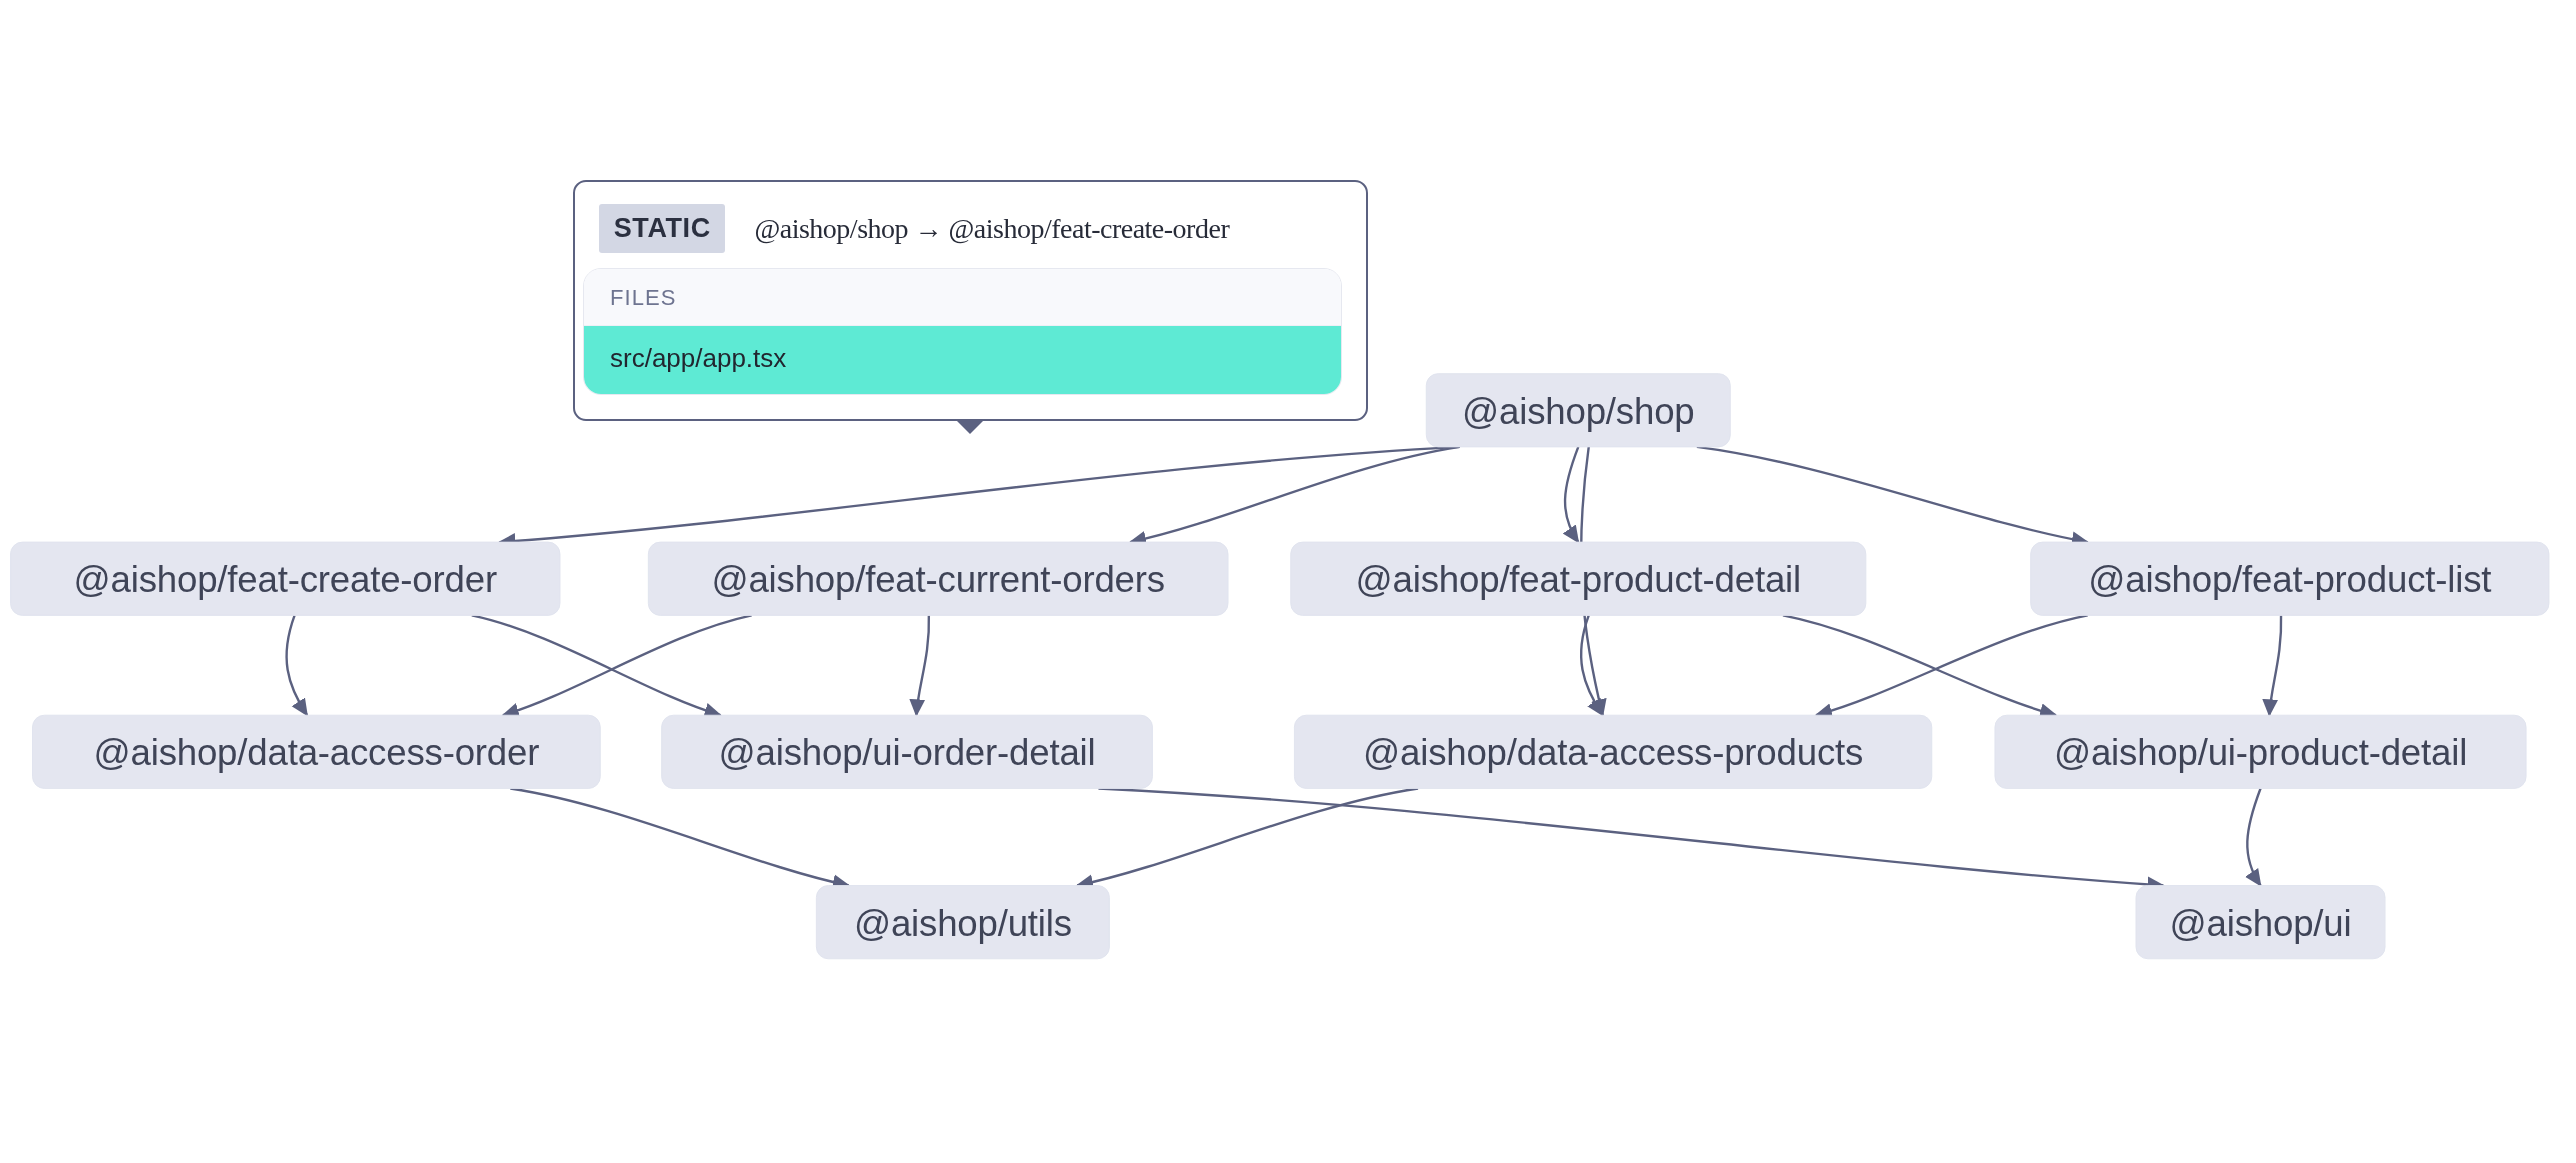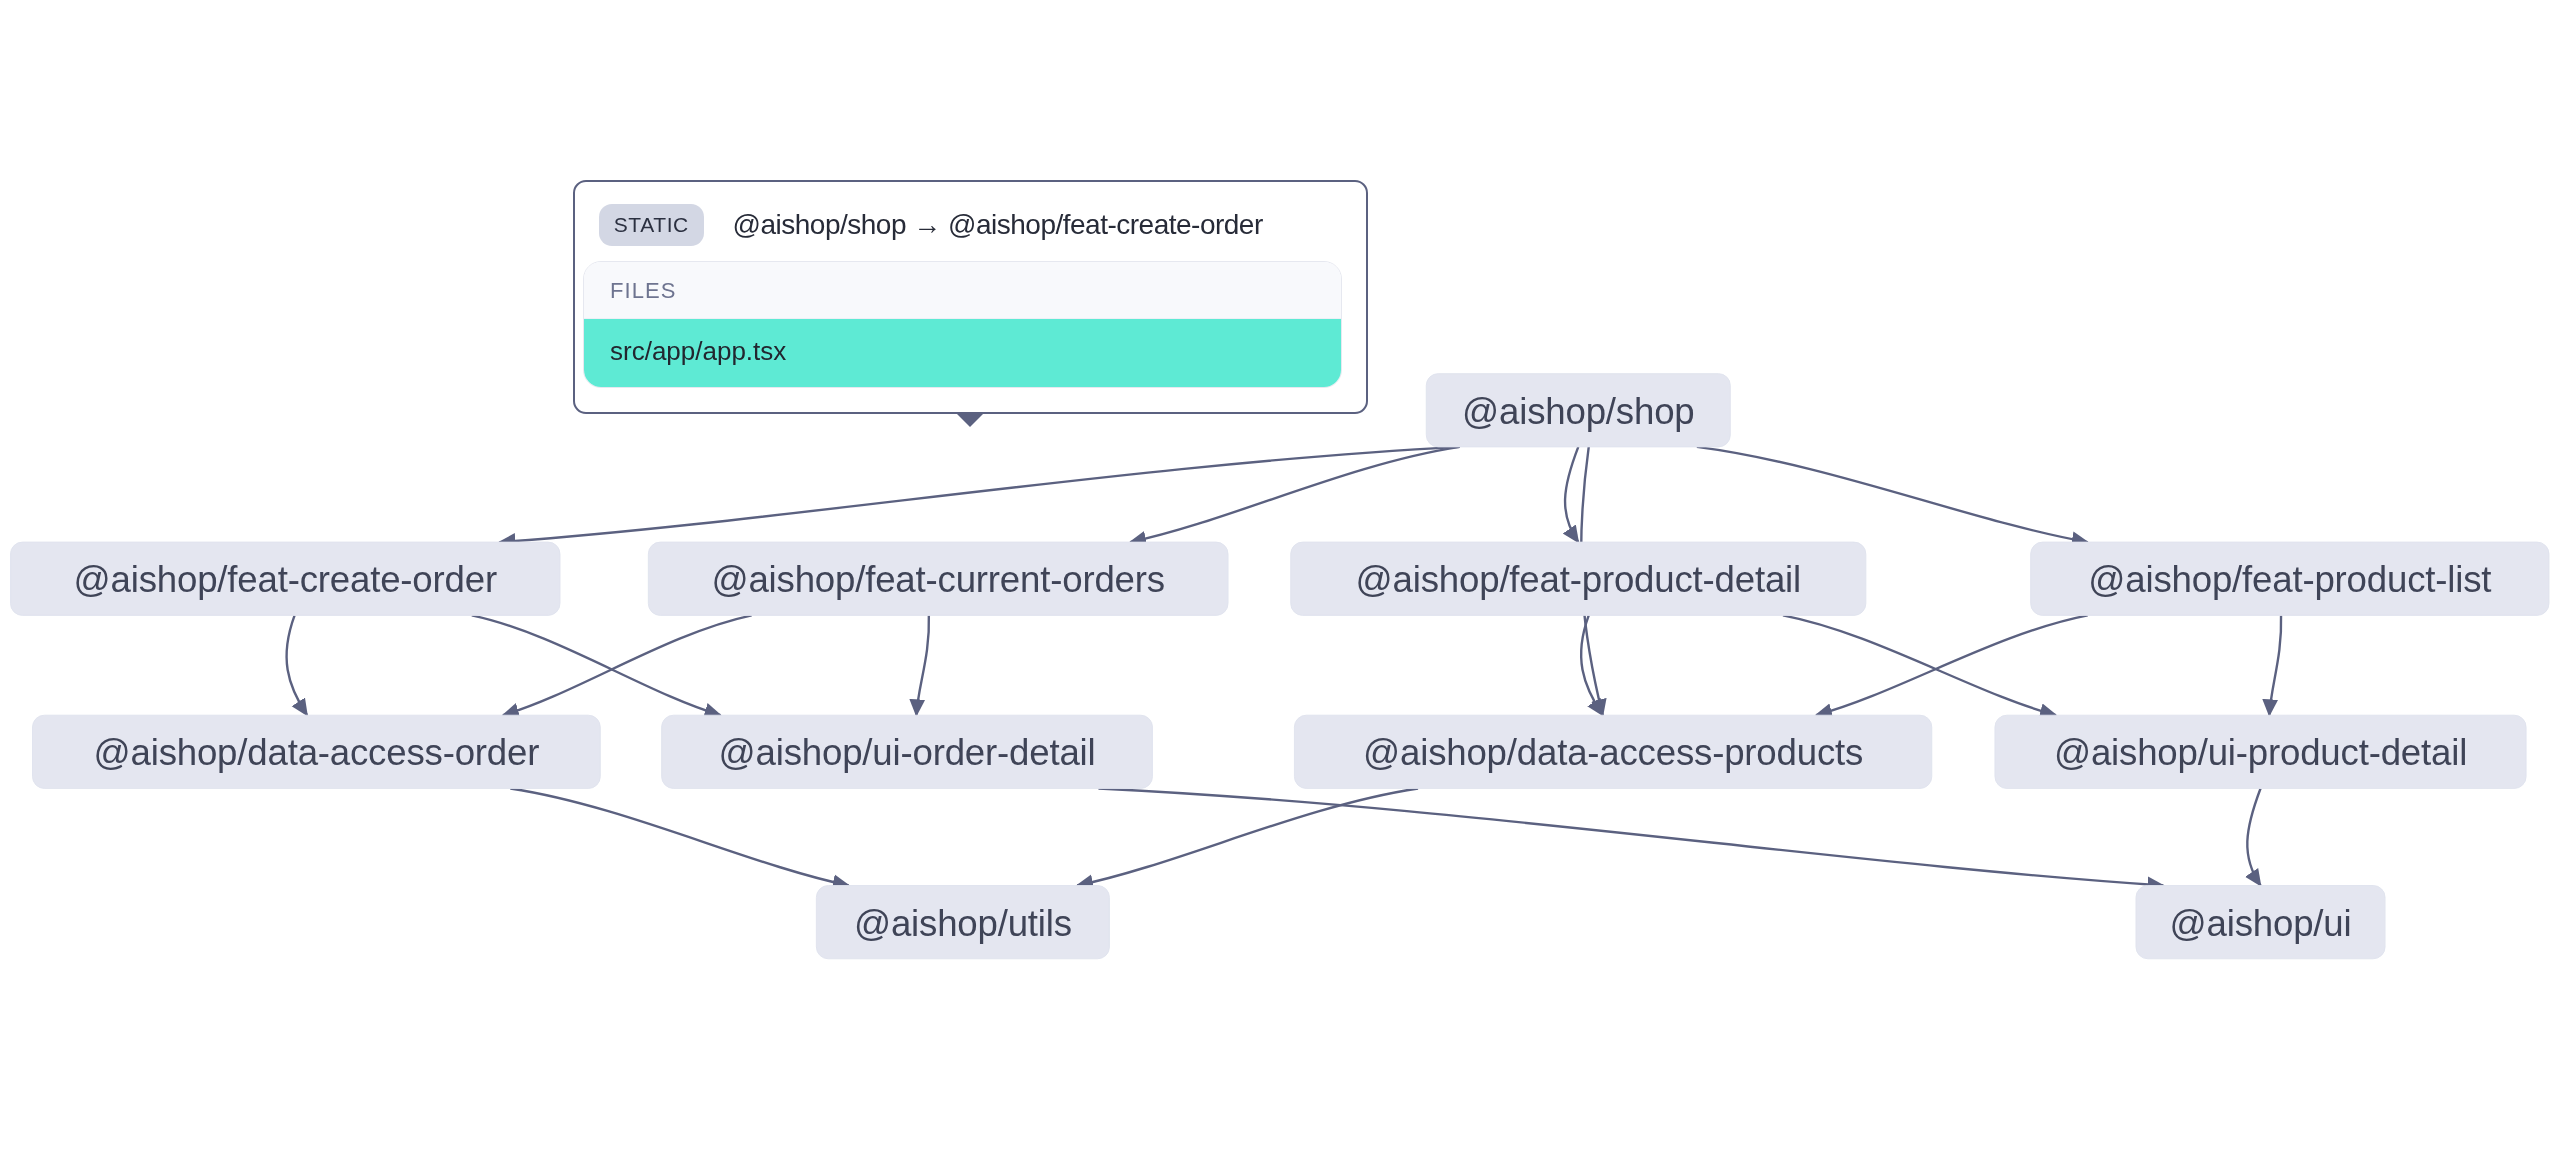--- a/index.html
+++ b/index.html
@@ -51,31 +51,31 @@
     z-index: 20;
   }
   .tooltip-head {
     display: flex;
     align-items: center;
     padding: 22px 24px 14.7px 24px;
   }
   .static-badge {
     background: #d3d7e4;
     color: #2b3040;
-    font-size: 21px;
-    font-weight: normal;
+    font-size: 27px;
+    font-weight: bold;
     letter-spacing: 0.6px;
     padding: 9.2px 14.7px;
-    border-radius: 13px;
+    border-radius: 3px;
     margin-right: 29px;
     font-family: "Liberation Sans", sans-serif;
     white-space: nowrap;
   }
   .tooltip-title {
-    font-family: Liberation Sans, sans-serif;
+    font-family: Liberation Serif, serif;
     font-size: 28px;
     color: #272b38;
     white-space: nowrap;
     letter-spacing: -0.5px;
   }
   .files-panel {
     margin: 0 24px 24px 8px;
     border: 0.9px solid #e6e8f0;
     border-radius: 18px;
     overflow: hidden;

